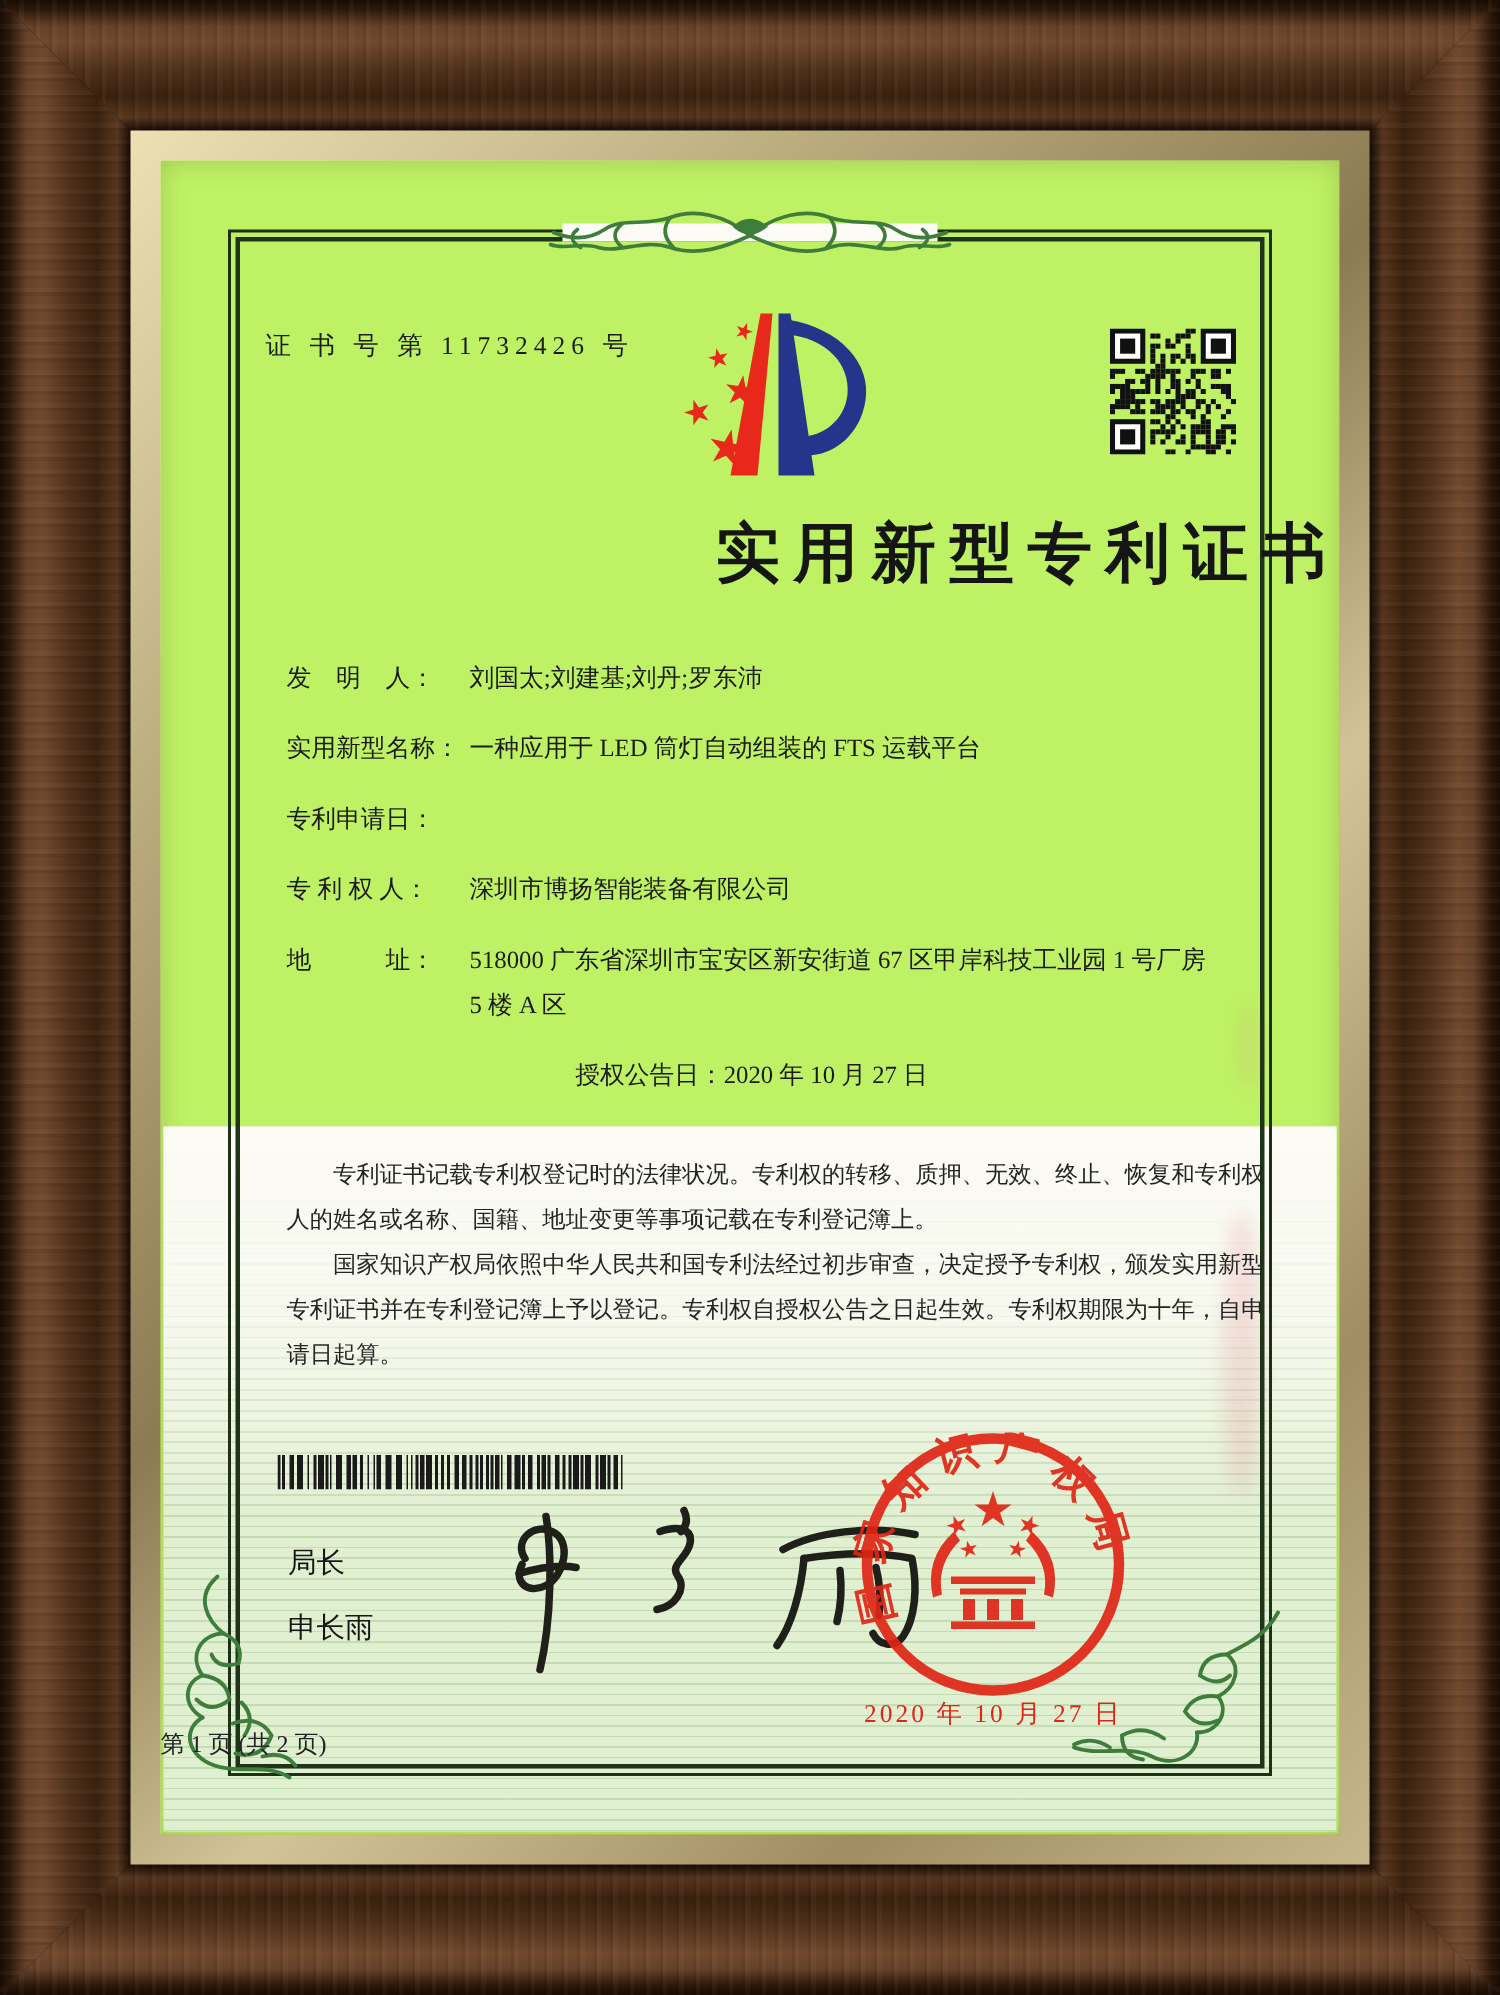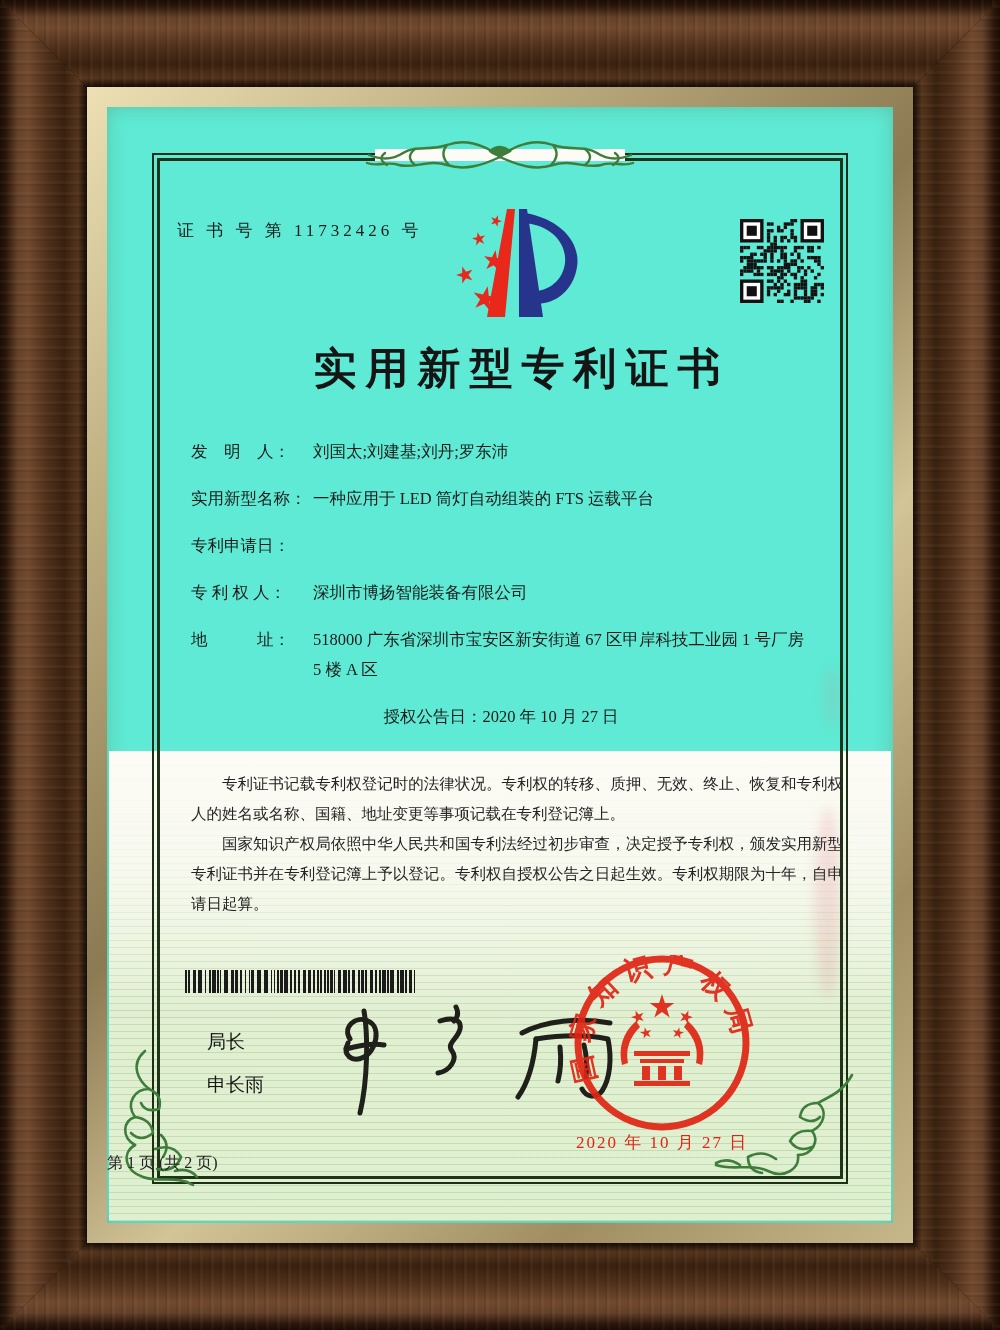--- a/index.html
+++ b/index.html
@@ -25,41 +25,41 @@
   .wf-l{left:0;clip-path:polygon(0 0,100% 87px,100% calc(100% - 87px),0 100%);}
   .wf-r{right:0;clip-path:polygon(0 87px,100% 0,100% 100%,0 calc(100% - 87px));
         background:
           repeating-linear-gradient(0deg,rgba(0,0,0,.08) 0 2px,rgba(255,255,255,.03) 2px 5px,transparent 5px 11px),
           linear-gradient(to left,#190d05 0%,#2c170a 7%,#64412a 20%,#71492d 32%,#4e2f1a 55%,#39210f 74%,#5a381f 90%,#23130a 100%);}
   .gold{position:absolute;inset:87px;
         background:linear-gradient(135deg,#ece0b4 0%,#bdae80 22%,#8c7a52 45%,#d3c498 62%,#a08e62 82%,#c7b88c 100%);
         box-shadow:0 0 14px rgba(0,0,0,.7);}
 
   
-  .paper{position:absolute;inset:107px;background:#5eead4;
+  .paper{position:absolute;inset:107px;background:#bef264;
          box-shadow:inset 0 0 18px rgba(90,70,40,.25);}
 
   
   .guilloche{position:absolute;left:2px;right:2px;bottom:2px;height:470px;
              background:
                repeating-linear-gradient(0deg,rgba(120,170,105,.28) 0 1px,transparent 1px 7px),
                linear-gradient(to bottom,#eef5e2,#e2efd2 55%,#def0cf);}
   .guilloche::before{content:'';position:absolute;left:0;right:0;top:0;height:55%;
              background:linear-gradient(to bottom,#fcfbf5 0%,rgba(252,251,245,.75) 45%,rgba(252,251,245,0) 100%);}
 
   
   .gborder{position:absolute;left:45px;top:46px;right:45px;bottom:39px;
            border:2px solid #1d2f15;}
   .gborder::before{content:'';position:absolute;inset:3px;border:3px solid #20341a;}
 
   .flourish{position:absolute;pointer-events:none;}
 
   
   .certno{left:70px;top:112px;font-size:17px;letter-spacing:4px;color:#1c1c1c;}
-  .title{left:0;right:0;top:233px;text-align:center;font-size:43px;font-weight:bold;
+  .title{left:0;right:0;top:233px;text-align:right;font-size:43px;font-weight:bold;
          letter-spacing:9px;color:#151515;padding-left:43px;}
 
   
   .fields{left:84px;top:330px;width:620px;font-size:16.5px;color:#1b1b1b;}
   .frow{display:flex;margin-bottom:17px;line-height:30px;}
   .f-label{flex:0 0 122px;white-space:nowrap;}
   .f-value{flex:1;}
   .frow2{display:flex;font-size:16.5px;line-height:30px;color:#1b1b1b;justify-content:center;}
   .frow2 .pair{white-space:nowrap;}
   .frow2 .pair+.pair{margin-left:62px;}
@@ -68,21 +68,21 @@
   .paras{left:84px;top:662px;width:652px;font-size:15.5px;line-height:30px;
          text-align:justify;color:#242424;}
   .paras p{margin:0;text-indent:2em;}
 
   
   .barcode{left:78px;top:863px;width:234px;height:23px;}
 
   
   .signer{left:85px;top:922px;font-size:19px;color:#161616;
           font-family:"Liberation Sans","DejaVu Sans",sans-serif;}
-  .signer div{margin-bottom:17px;margin-left:15px;}
+  .signer div{margin-bottom:17px;}
   .sig-svg{left:205px;top:880px;}
 
   
   .seal{left:455px;top:848px;width:200px;height:232px;}
   .seal-date{position:absolute;left:14px;top:176px;color:#e02515;font-size:17px;
              letter-spacing:2px;white-space:nowrap;}
 
   
   .footer{left:0;right:0;top:1046px;text-align:left;font-size:16px;color:#222;}
 

